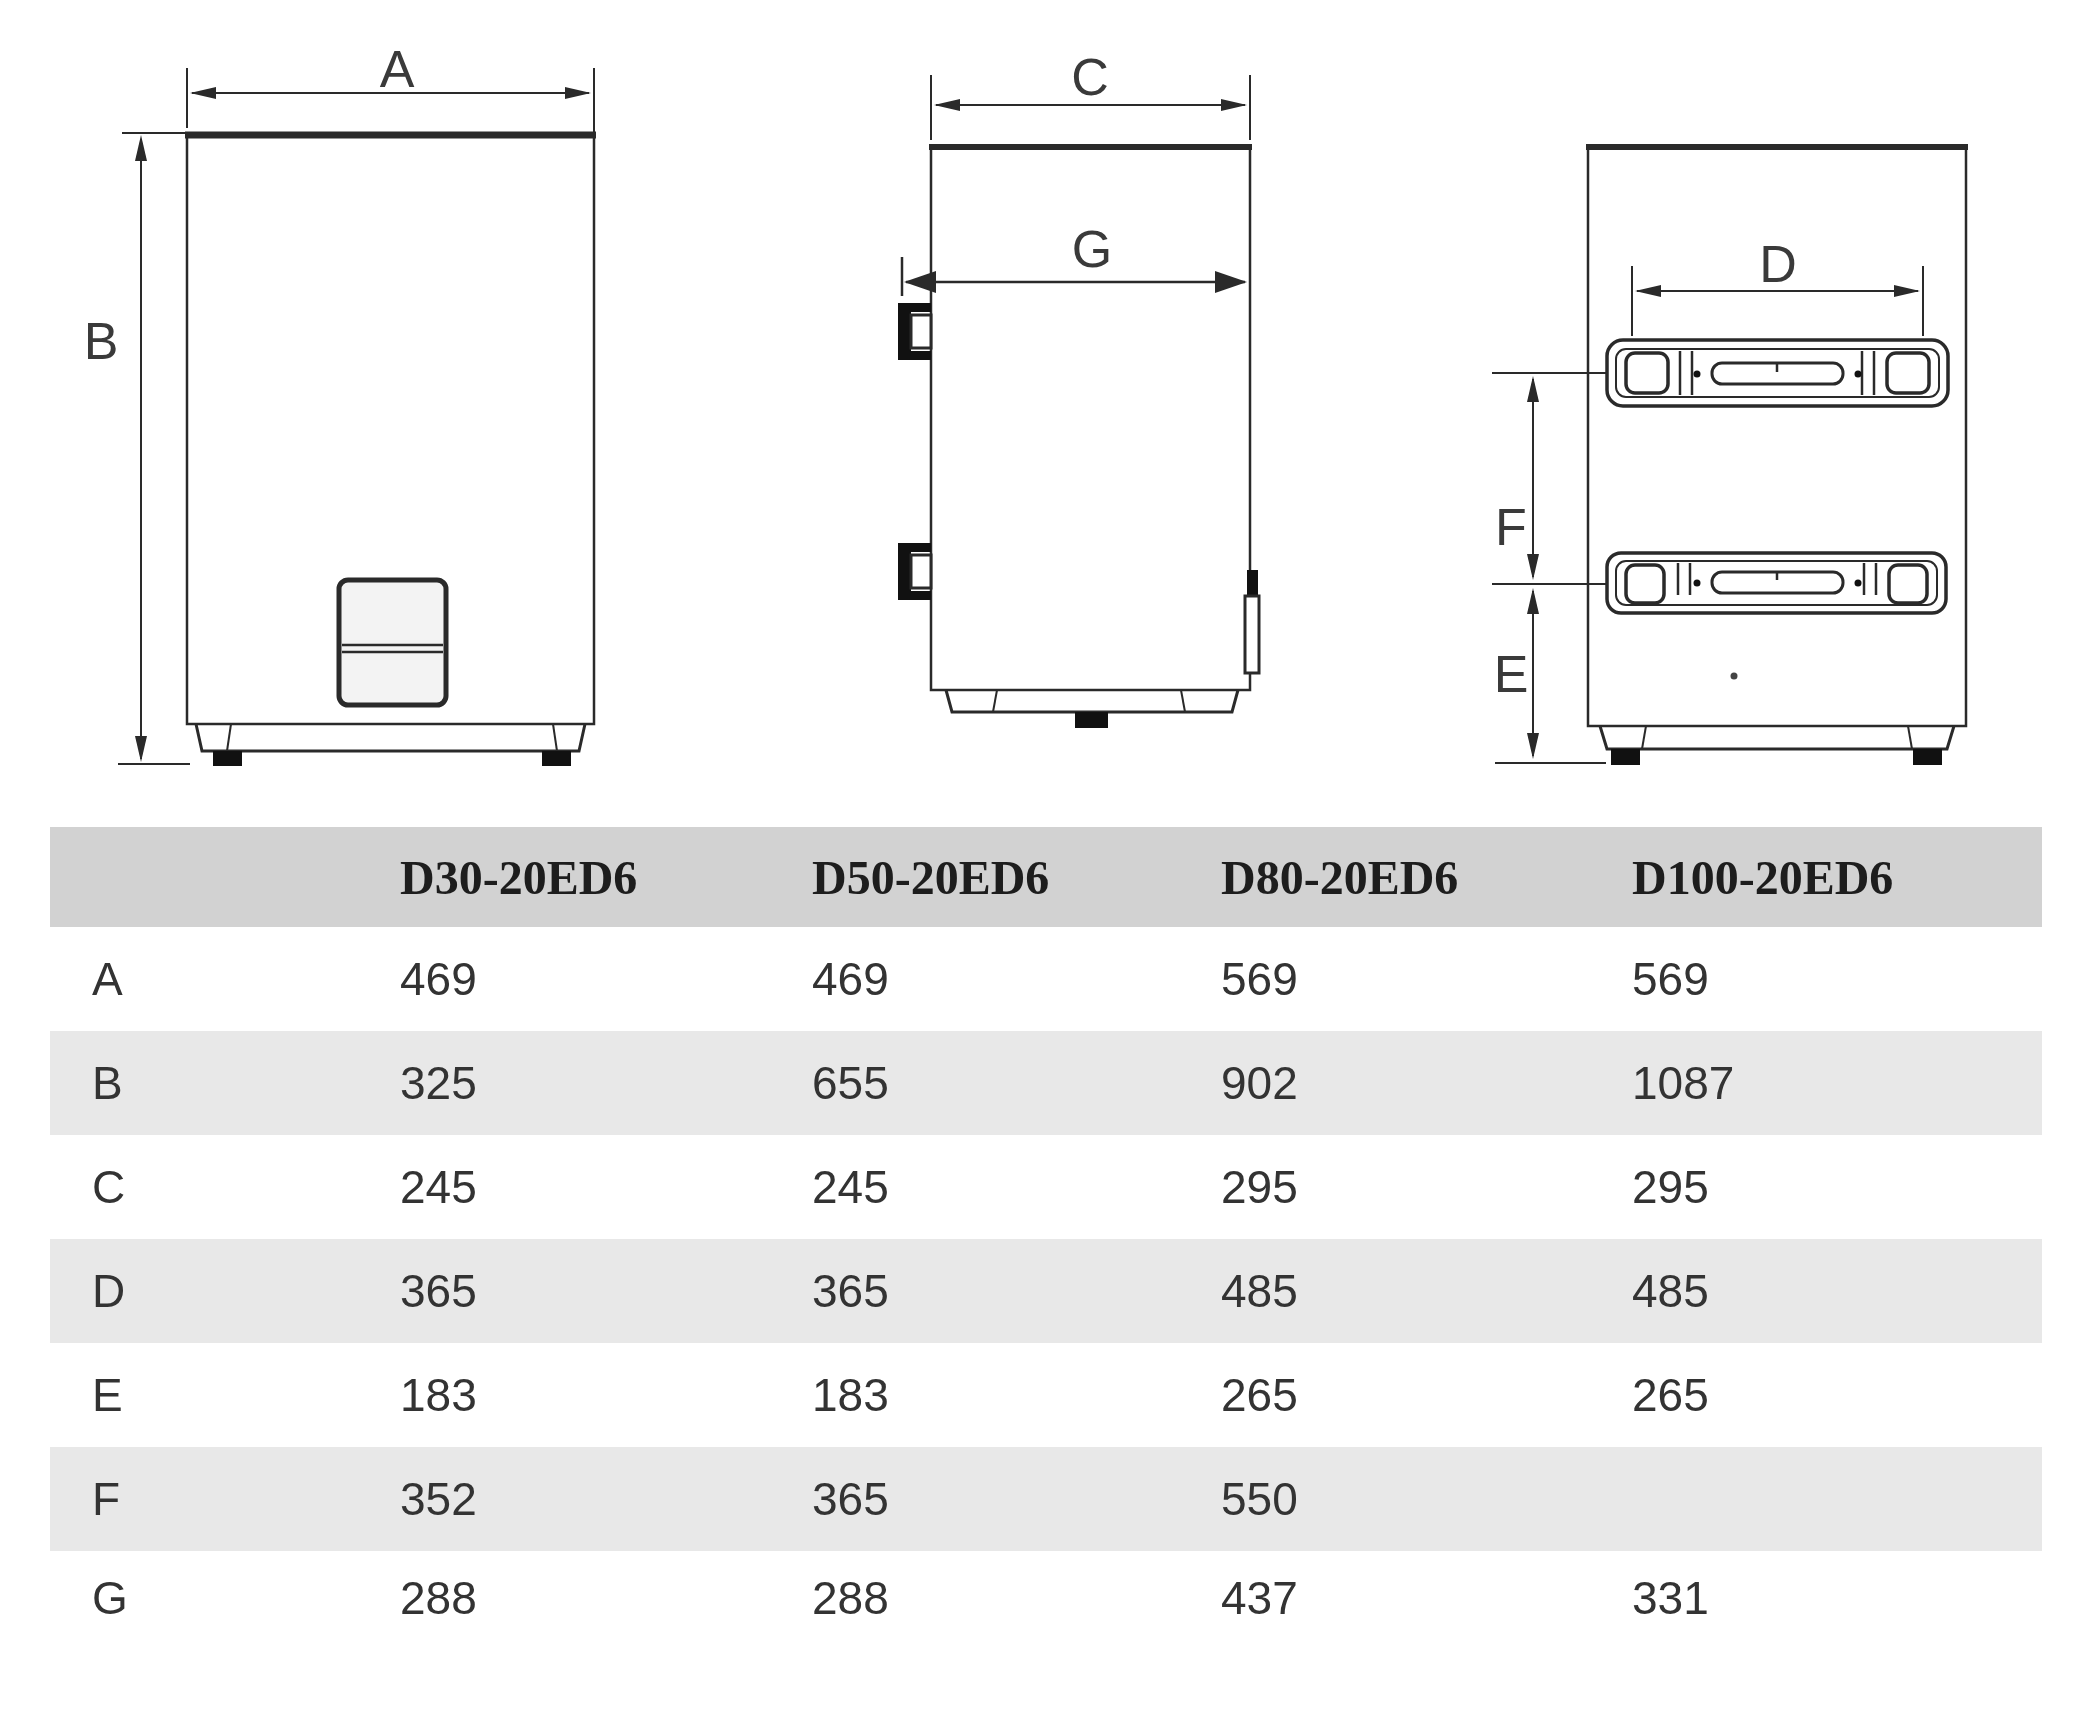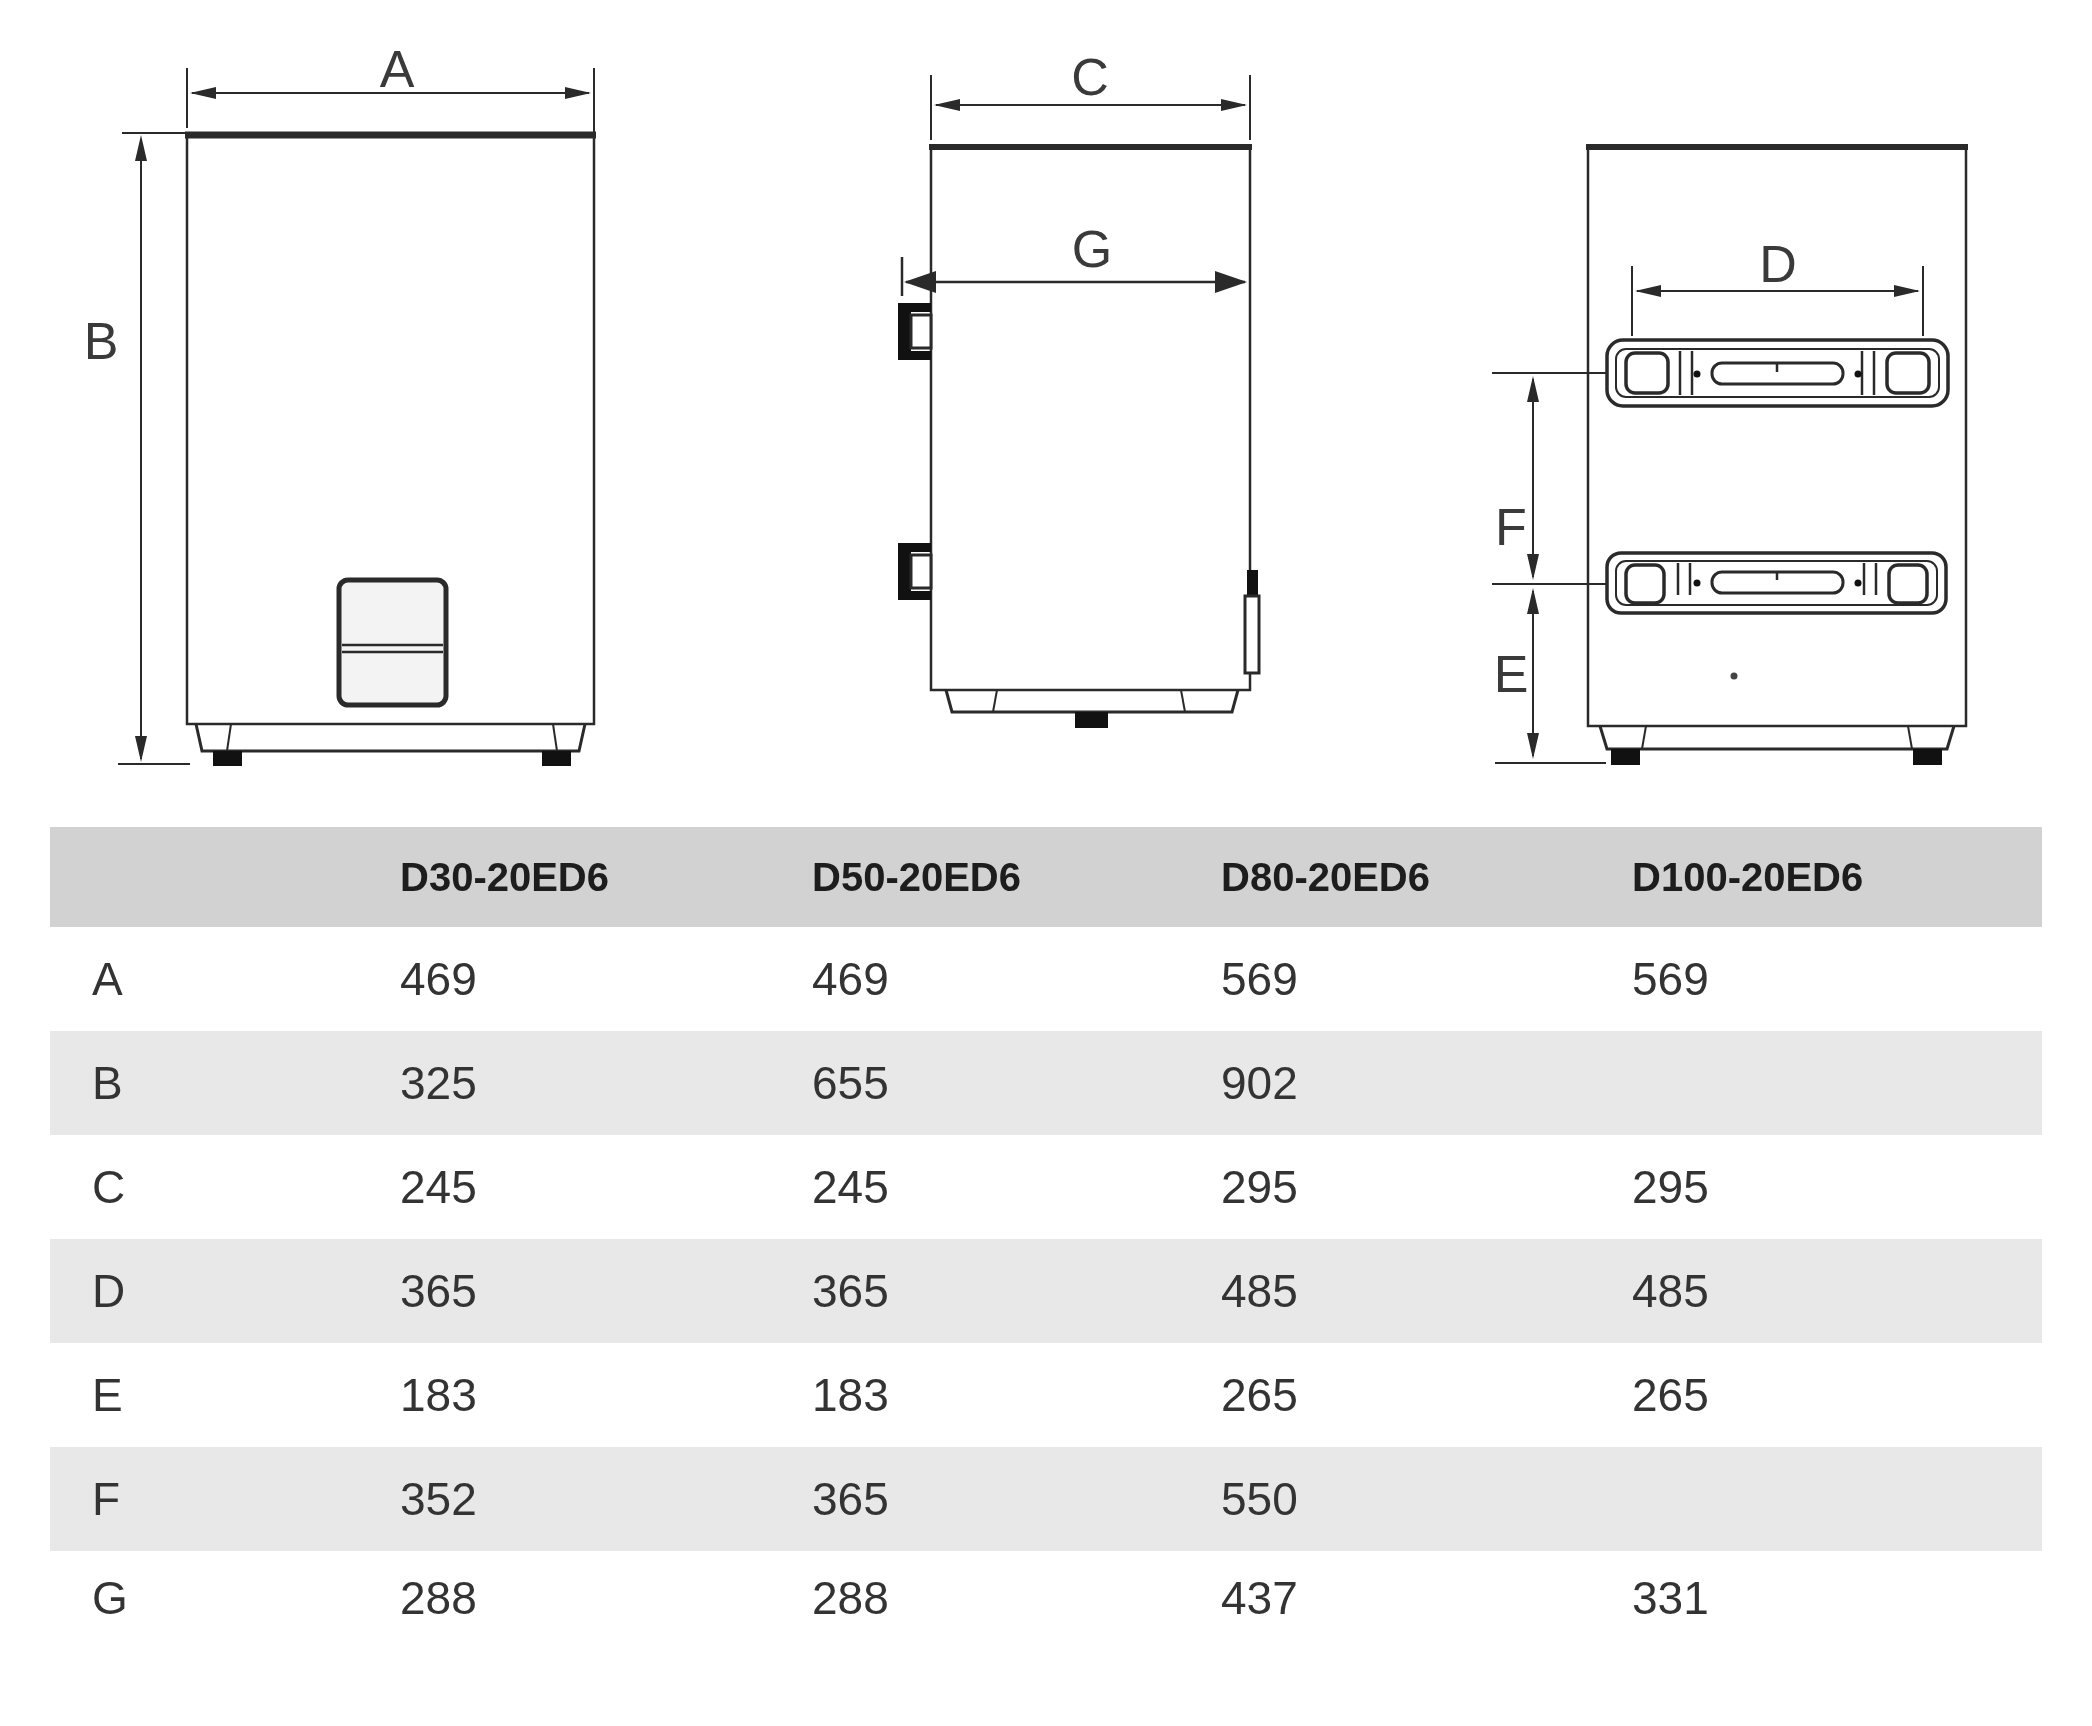--- a/index.html
+++ b/index.html
@@ -3,21 +3,21 @@
 <meta charset="utf-8">
 <style>
   html,body{margin:0;padding:0;background:#ffffff;}
   .stage{position:relative;width:2092px;height:1726px;background:#fff;overflow:hidden;
          font-family:"Liberation Sans", sans-serif;color:#333;}
   svg{position:absolute;left:0;top:0;}
   svg text{font-family:"Liberation Sans", sans-serif;font-size:52px;fill:#3a3a3a;}
   .dims-table{position:absolute;left:50px;top:827px;width:1992px;}
   .trow{display:grid;grid-template-columns:350px 412px 409px 411px 1fr;align-items:center;
         height:104px;font-size:46px;color:#333;}
-  .trow.head{height:100px;background:#d2d2d2;font-weight:bold;font-size:40px;color:#1d1d1d;}
+  .trow.head{height:100px;background:#d2d2d2;font-weight:bold;font-size:48px;color:#1d1d1d;font-family:Liberation Serif, serif;}
   .trow.alt{background:#e8e8e8;}
   .cell{text-align:left;}
   .cell.first{padding-left:42px;}
   .units-note{position:absolute;left:0;top:1655px;width:1950px;text-align:center;
               font-size:50px;color:#2b2b2b;}
 </style>
 </head>
 <body>
 
 <div class="stage">
@@ -197,20 +197,21 @@
       <div class="cell">469</div>
       <div class="cell">569</div>
       <div class="cell">569</div>
     </div>
 
     <div class="trow alt">
       <div class="cell first">B</div>
       <div class="cell">325</div>
       <div class="cell">655</div>
       <div class="cell">902</div>
+      <div class="cell">1087</div>
     </div>
 
     <div class="trow">
       <div class="cell first">C</div>
       <div class="cell">245</div>
       <div class="cell">245</div>
       <div class="cell">295</div>
       <div class="cell">295</div>
     </div>
 

